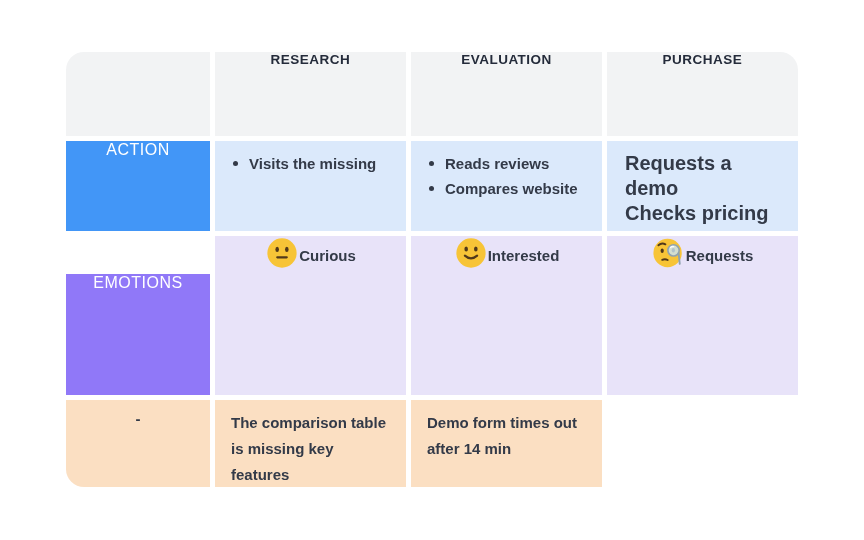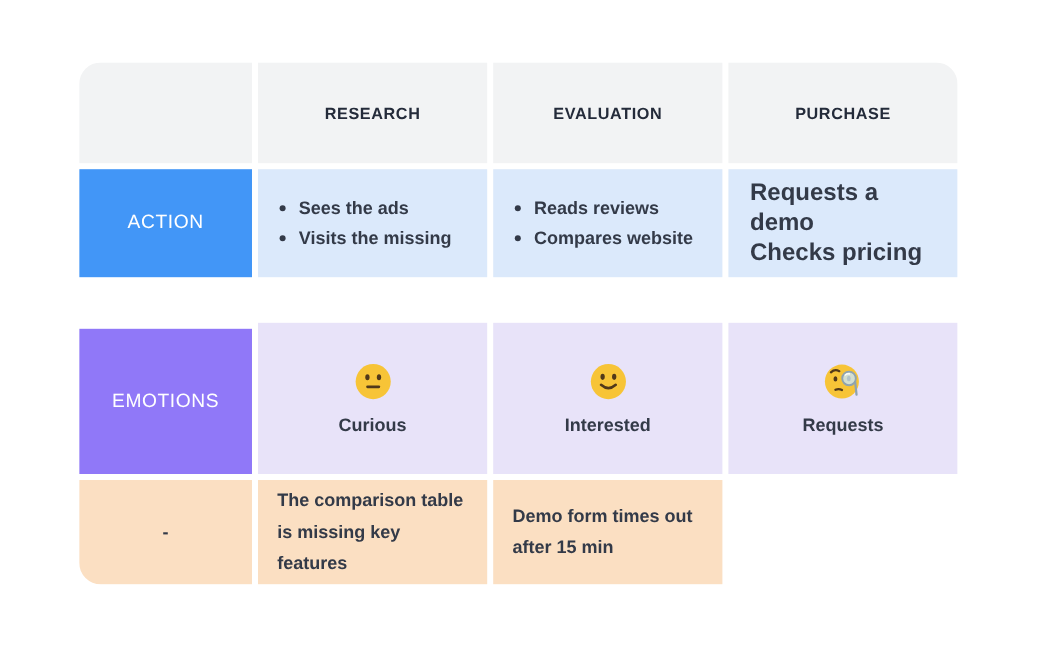--- a/index.html
+++ b/index.html
@@ -11,41 +11,40 @@
   .stage{position:relative;width:864px;height:540px;background:#ffffff;}
   .grid{
     position:absolute;left:66px;top:52px;width:732px;height:435px;
     display:grid;
     grid-template-columns:144px 1fr 1fr 1fr;
     grid-template-rows:84px 90px 159px 87px;
     gap:5px;
     border-radius:18px;
     overflow:hidden;
   }
-  .cell{display:flex;align-items:center;justify-content:center;box-sizing:border-box;}
+  .cell{display:flex;justify-content:center;box-sizing:border-box;}
   .head{
     background:var(--header-bg,#F2F3F4);
     font-weight:700;font-size:13.5px;letter-spacing:.5px;
     color:var(--header-text,#242B3A);
   }
   .rowlabel{
     color:#ffffff;font-weight:400;font-size:16px;letter-spacing:.5px;
     text-align:center;
   }
   .action-label{background:var(--action-label-bg,#4296F7);}
   .emotions-label{background:var(--emotions-label-bg,#9078F8);margin-top:38px;}
   .pain-label{background:var(--pain-label-bg,#F7814E);}
   .action-cell{
     background:var(--action-cell-bg,#DBE9FB);
     justify-content:flex-start;padding:10px 12px 10px 18px;
   }
   .emo-cell{
     background:var(--emotions-cell-bg,#E8E3F9);
-    flex-direction:column;
-    margin-top:33px;
+    flex-direction:row;
   }
   .pain-cell{
     background:var(--pain-cell-bg,#FBDFC2);
     justify-content:flex-start;padding:10px 12px 10px 16px;
   }
   .pain-cell.centered{justify-content:center;padding:10px;}
   .body-text{color:var(--body-text,#333A48);font-weight:700;font-size:15px;}
   .lines{display:flex;flex-direction:column;}
   .li{display:flex;align-items:center;line-height:25px;color:var(--body-text,#333A48);font-weight:700;font-size:15px;}
   .dot{
@@ -73,24 +72,20 @@
     </div>
     <div class="cell head">
       <span>PURCHASE</span>
     </div>
 
     <div class="cell rowlabel action-label">
       <span>ACTION</span>
     </div>
     <div class="cell action-cell">
       <div class="lines">
-        <div class="li">
-          <span class="dot"></span>
-          <span>Sees the ads</span>
-        </div>
         <div class="li">
           <span class="dot"></span>
           <span>Visits the missing</span>
         </div>
       </div>
     </div>
     <div class="cell action-cell">
       <div class="lines">
         <div class="li">
           <span class="dot"></span>
@@ -144,17 +139,17 @@
       <div class="emo-label">Requests</div>
     </div>
 
     <div class="cell pain-cell centered">
       <span class="body-text">-</span>
     </div>
     <div class="cell pain-cell">
       <div class="pain-text">The comparison table is missing key features</div>
     </div>
     <div class="cell pain-cell">
-      <div class="pain-text">Demo form times out after 15 min</div>
+      <div class="pain-text">Demo form times out after 14 min</div>
     </div>
 
   </div>
 </div>
 
 </body></html>

